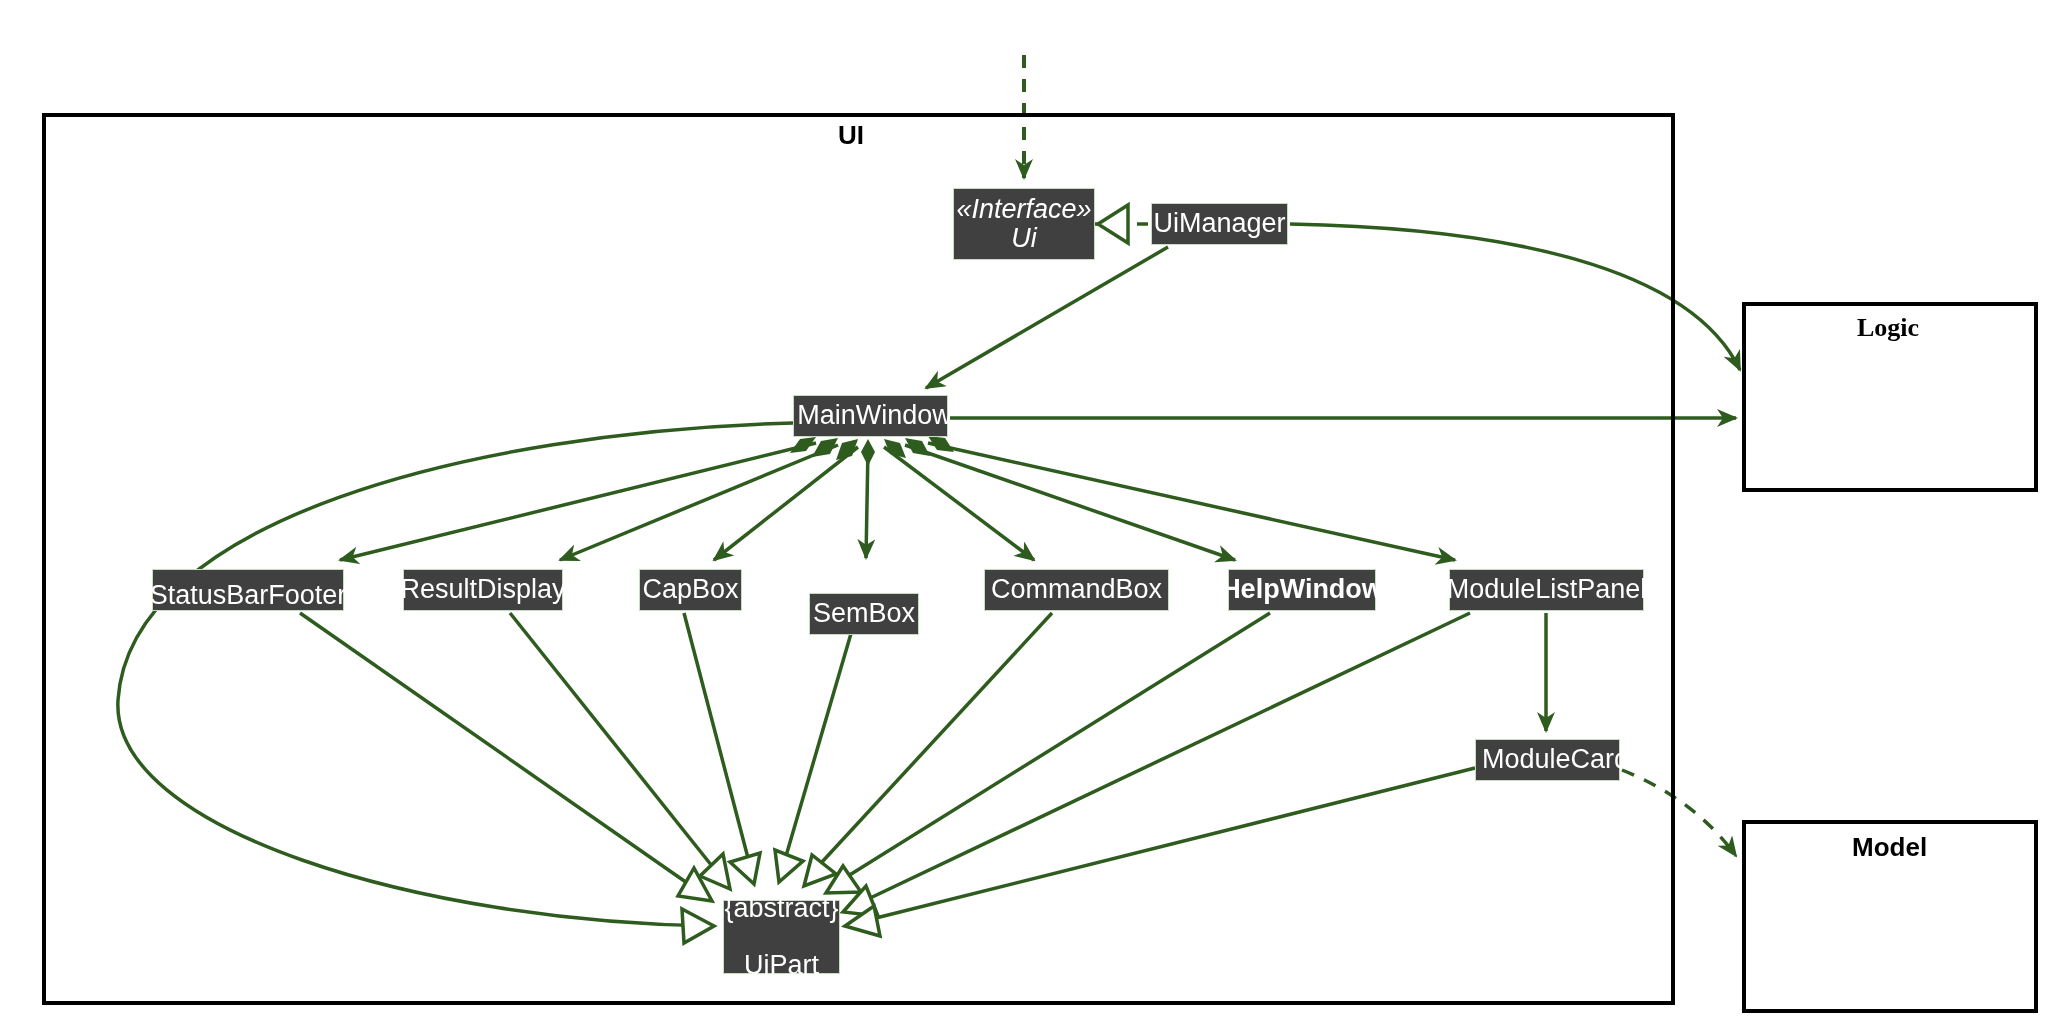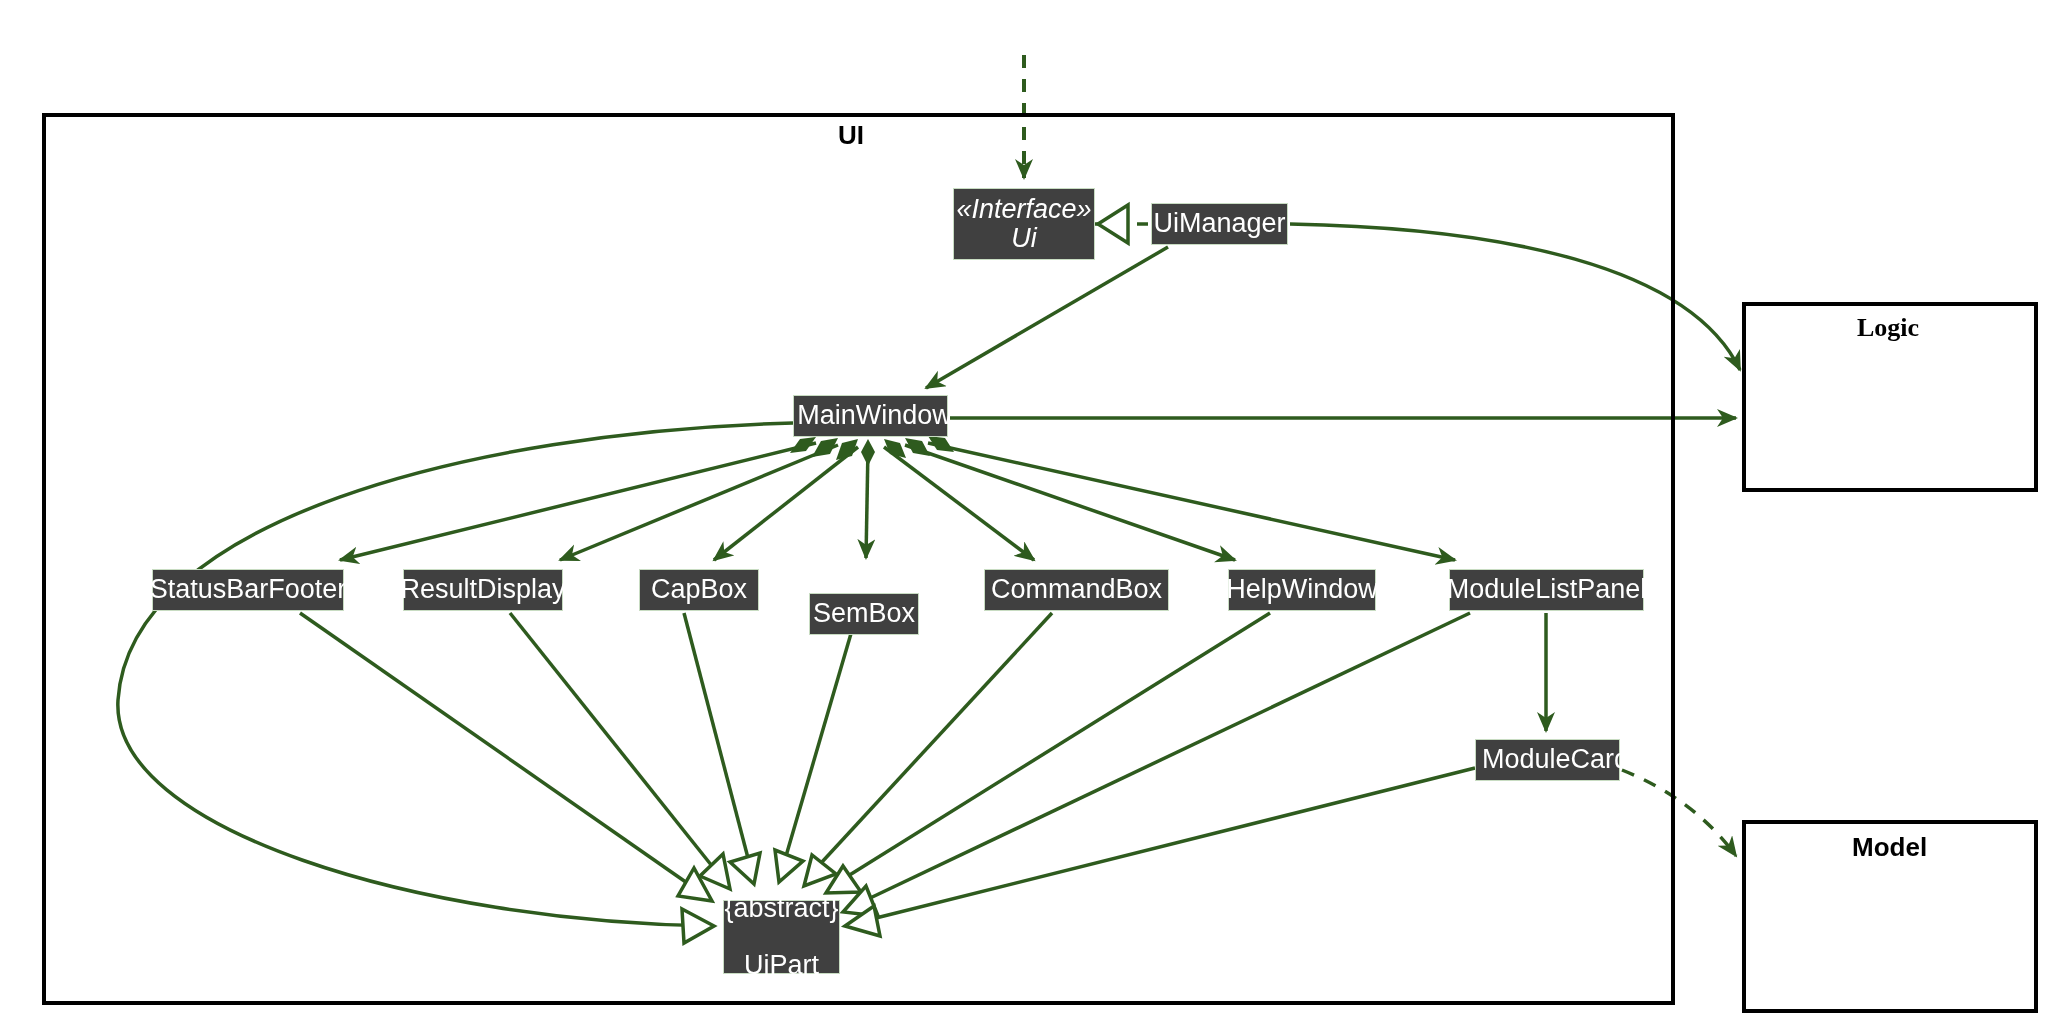--- a/index.html
+++ b/index.html
@@ -177,41 +177,41 @@
   </div>
 
   <div class="cls" style="left:1151px;top:203px;width:137px;height:42px;">
     <span class="ln">UiManager</span>
   </div>
 
   <div class="cls" style="left:793px;top:395px;width:155px;height:42px;padding-left:8px;">
     <span class="ln">MainWindow</span>
   </div>
 
-  <div class="cls" style="left:152px;top:569px;width:192px;height:42px;">
+  <div class="cls" style="left:152px;top:569px;width:192px;height:42px;justify-content:flex-end;">
     <span class="ln">StatusBarFooter</span>
   </div>
 
   <div class="cls" style="left:403px;top:569px;width:160px;height:42px;">
     <span class="ln">ResultDisplay</span>
   </div>
 
-  <div class="cls" style="left:639px;top:569px;width:120px;height:42px;">
+  <div class="cls" style="left:639px;top:569px;width:103px;height:42px;">
     <span class="ln">CapBox</span>
   </div>
 
   <div class="cls" style="left:809px;top:569px;width:110px;height:42px;margin-top:24px;">
     <span class="ln">SemBox</span>
   </div>
 
   <div class="cls" style="left:984px;top:569px;width:185px;height:42px;">
     <span class="ln">CommandBox</span>
   </div>
 
-  <div class="cls" style="left:1228px;top:569px;width:148px;height:42px;">
+  <div class="cls" style="left:1228px;top:569px;width:148px;height:42px;font-weight:bold;">
     <span class="ln">HelpWindow</span>
   </div>
 
   <div class="cls" style="left:1449px;top:569px;width:195px;height:42px;">
     <span class="ln">ModuleListPanel</span>
   </div>
 
   <div class="cls" style="left:1475px;top:739px;width:145px;height:42px;padding-left:16px;">
     <span class="ln">ModuleCard</span>
   </div>

